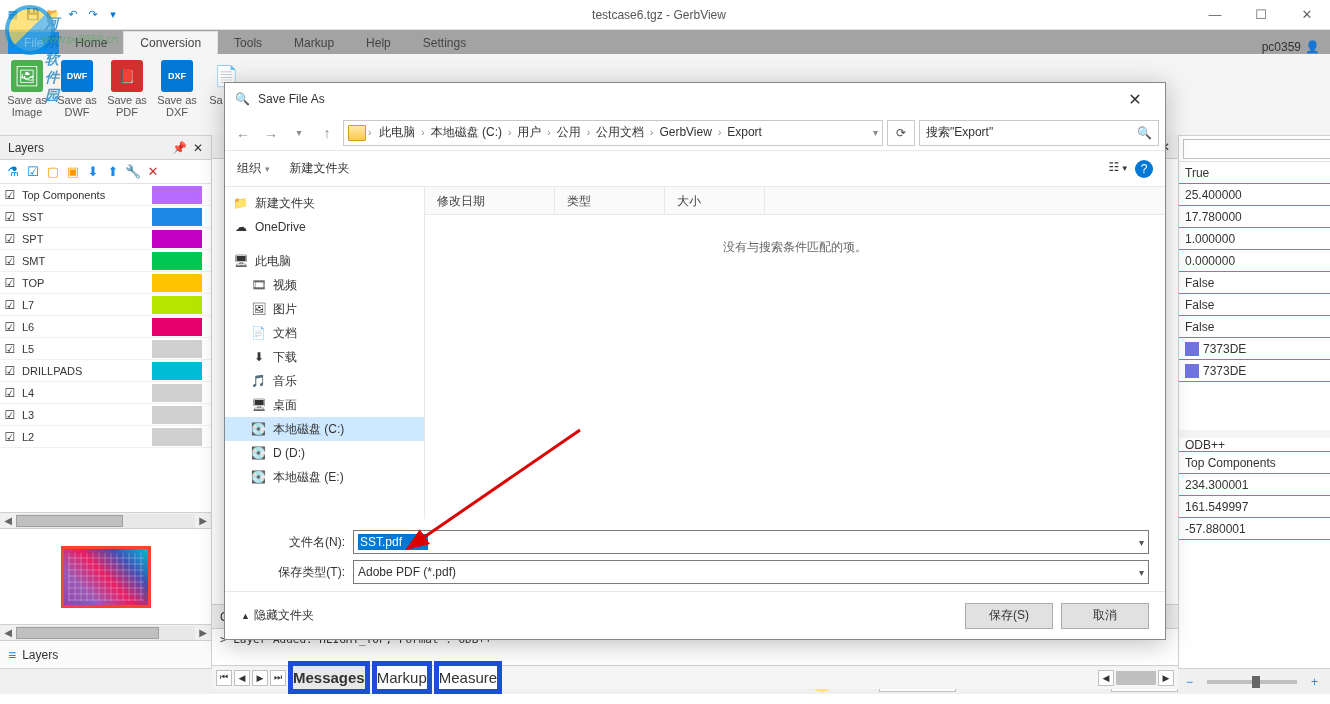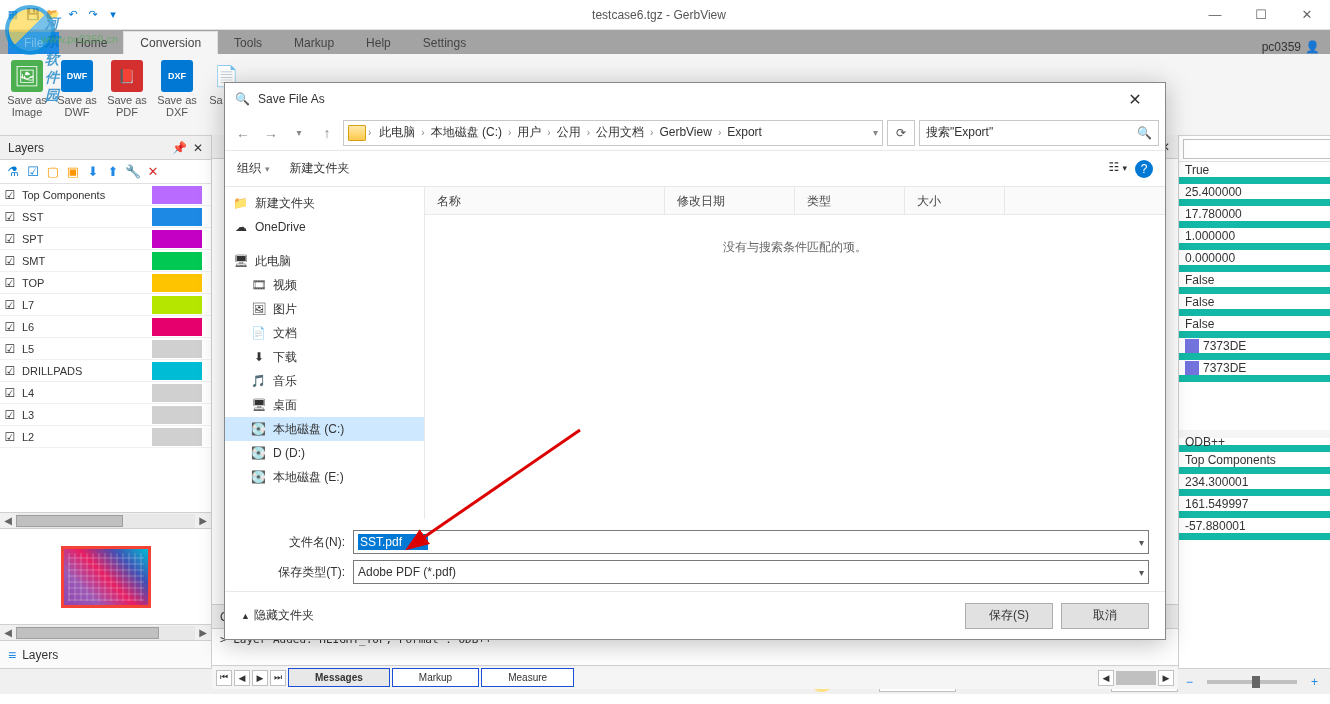--- a/index.html
+++ b/index.html
@@ -48,24 +48,24 @@
 .preview{height:96px;display:flex;align-items:center;justify-content:center;border-top:1px solid #d0d0d0}
 .preview-img{width:90px;height:62px;border:3px solid #f44336;background:linear-gradient(45deg,#8e44ad 0%,#9b59b6 25%,#e91e63 50%,#3f51b5 75%,#00bcd4 100%);position:relative}
 .preview-img::before{content:"";position:absolute;inset:4px;background:repeating-linear-gradient(90deg,#fff2 0 2px,transparent 2px 6px),repeating-linear-gradient(0deg,#fff2 0 2px,transparent 2px 6px)}
 .layers-footer{height:28px;display:flex;align-items:center;padding:0 8px;gap:6px;border-top:1px solid #d0d0d0;background:#fafafa}
 .layers-footer .icn-stack{color:#1e88e5;font-size:14px}
 .center{flex:1;background:#fff;position:relative}
 .output-panel{position:absolute;bottom:0;left:0;right:0;height:64px;border-top:1px solid #d0d0d0;background:#fff}
 .output-txt{padding:4px 8px;font-family:monospace;font-size:11px;height:36px}
 .output-tabs{height:24px;display:flex;align-items:center;border-top:1px solid #d0d0d0;background:#f5f5f5;padding:0 4px;gap:2px}
 .output-tabs .nav-btn{width:16px;height:16px;background:#fff;border:1px solid #c0c0c0;display:flex;align-items:center;justify-content:center;font-size:9px;color:#333}
-.output-tabs .otab{padding:3px 26px;font-size:10px;background:#fff;border:1px solid #1d4ed8}
+.output-tabs .otab{padding:3px 0;font-size:15px;background:#fff;border:5px solid #1d4ed8}
 .output-tabs .otab.active{font-weight:bold;background:#e8e8e8}
 .panel-right{width:152px;border-left:1px solid #d0d0d0}
-.prop-row{height:22px;display:flex;align-items:center;padding:0 6px;border-bottom:7px solid #14b8a6;font-size:11px}
+.prop-row{height:22px;display:flex;align-items:center;padding:0 6px;border-bottom:1px solid #14b8a6;font-size:11px}
 .prop-row .sw{width:14px;height:14px;margin-right:4px}
 .panel-right .search-row{height:26px;display:flex;align-items:center;padding:0 4px;border-bottom:1px solid #e0e0e0}
 .panel-right .search-row input{flex:1;border:1px solid #c0c0c0;height:20px;padding:0 4px;font-size:11px}
 .statusbar{height:26px;background:#f0f0f0;border-top:1px solid #d0d0d0;display:flex;align-items:center;padding:0 8px;gap:4px}
 .statusbar .coord{width:100px;color:#555;font-size:11px}
 .statusbar .spacer{flex:1}
 .statusbar .sbtn{height:20px;padding:0 4px;display:flex;align-items:center;justify-content:center;font-size:12px;color:#1e88e5}
 .statusbar .combo{border:1px solid #c0c0c0;background:#fff;height:20px;padding:0 6px;display:flex;align-items:center;font-size:11px}
 .statusbar .zoom-slider{width:90px;height:4px;background:#c0c0c0;position:relative;margin:0 6px}
 .statusbar .zoom-slider .knob{position:absolute;width:8px;height:12px;background:#666;top:-4px;left:50%}
@@ -480,21 +480,20 @@
           <span class="tree-icn">💽</span>
           <span>D (D:)</span>
         </div>
         <div class="tree-item indent">
           <span class="tree-icn">💽</span>
           <span>本地磁盘 (E:)</span>
         </div>
       </div>
     <div class="dlg-files">
       <div class="file-hdr">
-        <div style="width:240px">名称</div>
         <div style="width:130px">修改日期</div>
         <div style="width:110px">类型</div>
         <div style="width:100px">大小</div>
       </div>
       <div class="file-empty">没有与搜索条件匹配的项。</div>
     </div>
   </div>
   <div class="dlg-fields">
     <div class="fld-row">
       <label>文件名(N):</label>

